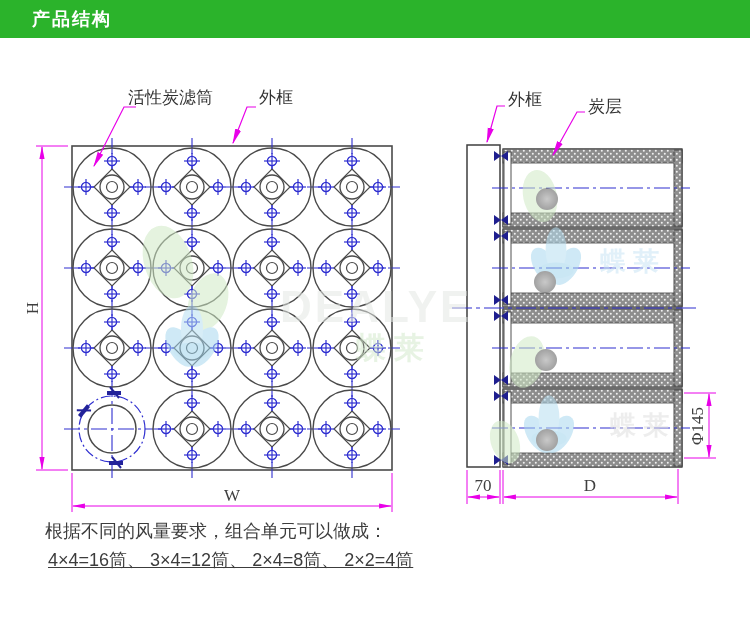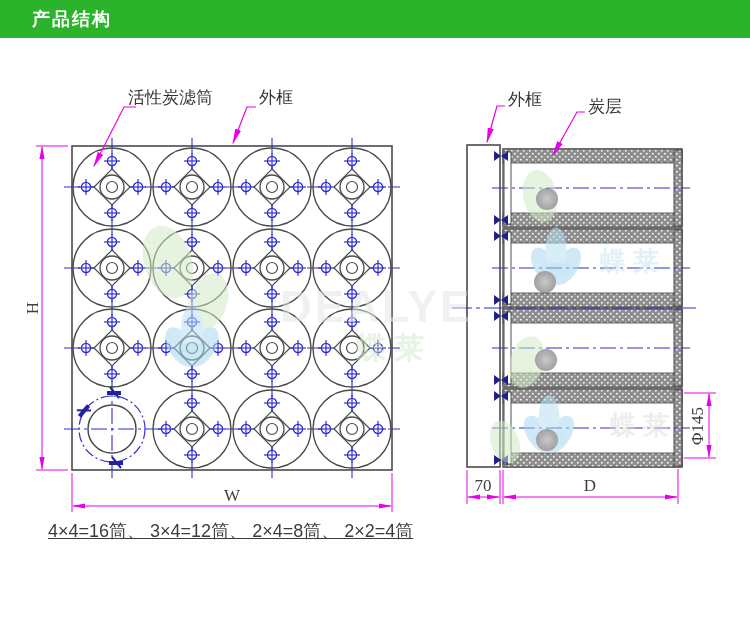--- a/index.html
+++ b/index.html
@@ -214,14 +214,15 @@
     <text x="610" y="434" font-size="26" font-weight="bold" fill="#dfdfdf">蝶 莱</text>
 
     <circle cx="547" cy="199" r="11" fill="url(#ballGrad)"></circle>
     <circle cx="545" cy="282" r="11" fill="url(#ballGrad)"></circle>
     <circle cx="546" cy="360" r="11" fill="url(#ballGrad)"></circle>
     <circle cx="547" cy="440" r="11" fill="url(#ballGrad)"></circle>
   </g>
 </svg>
 
 <div class="footer">
+  <div>根据不同的风量要求，组合单元可以做成：</div>
   <div style="margin-left:3px;text-decoration:underline;">4×4=16筒、 3×4=12筒、 2×4=8筒、 2×2=4筒</div>
 </div>
 
 </body></html>

